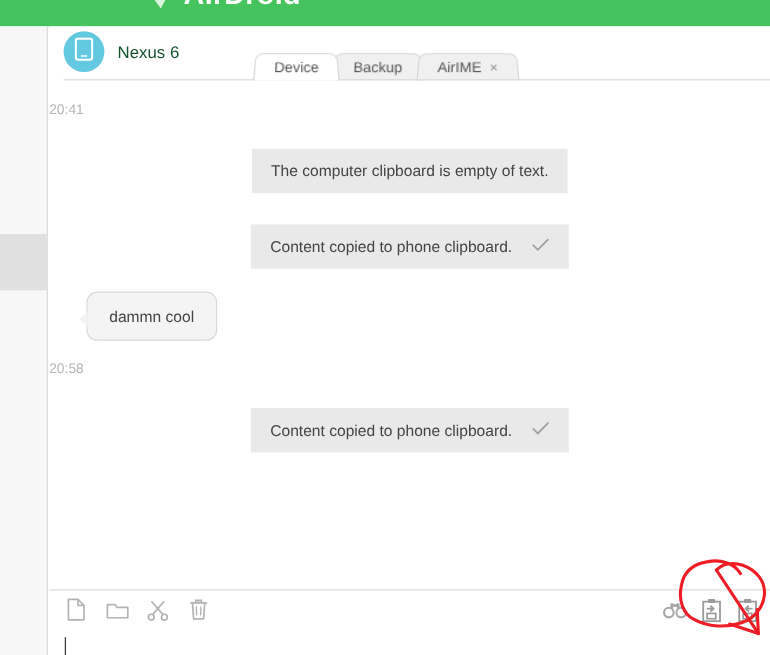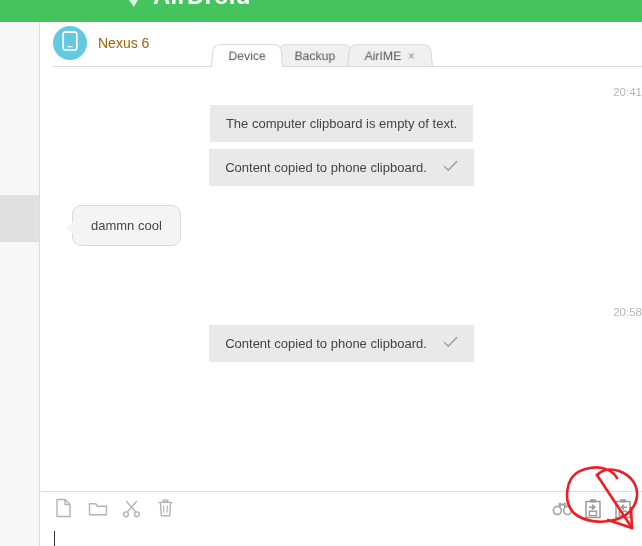--- a/index.html
+++ b/index.html
@@ -54,21 +54,21 @@
   }
   .device {
     position: absolute; left: 12px; top: 4px;
     display: flex; align-items: center; gap: 11px;
   }
   .device-avatar {
     width: 34px; height: 34px; border-radius: 50%;
     background: #62c9e1;
     display: flex; align-items: center; justify-content: center;
   }
-  .device-name { font-size: 14px; color: #a16207; }
+  .device-name { font-size: 14px; color: #14532d; }
 
   .tabs {
     position: absolute; left: 176px; bottom: 0;
     display: flex; align-items: flex-end;
   }
   .tab {
     position: relative;
     height: 24px;
     padding: 0 16px 0 16px;
     font-size: 12.5px; color: #555555;
@@ -96,25 +96,25 @@
   }
 
   
   .convo {
     position: relative;
     height: 424px;
     padding: 0 0 0 0;
     overflow: hidden;
   }
   .time {
-    text-align: right;
+    text-align: left;
     font-size: 11.5px; color: #b5b5b5;
     margin-top: 19px;
   }
-  .msg-row { display: flex; margin-top: 7px; }
+  .msg-row { display: flex; margin-top: 26px; }
   .msg-row.out { justify-content: center; }
   .msg-row.in { justify-content: flex-start; padding-left: 31px; }
 
   .bubble-flat {
     background: #e9e9e9;
     color: #444444;
     font-size: 13px;
     padding: 11px 16px;
     display: flex; align-items: center; gap: 16px;
     max-width: 420px;
@@ -249,21 +249,21 @@
           </span>
         </div>
       </div>
 
       <div class="msg-row in" style="margin-top:19px;">
         <div class="bubble-round">
           <span>dammn cool</span>
         </div>
       </div>
 
-      <div class="time" style="margin-top:60px;">20:58</div>
+      <div class="time" style="margin-top:18px;">20:58</div>
       <div class="msg-row out">
         <div class="bubble-flat">
           <span>Content copied to phone clipboard.</span>
           <span class="tick">
             <svg width="15" height="12" viewBox="0 0 15 12">
               <polyline points="1,6 5.2,10.2 14,1.2" fill="none" stroke="#9e9e9e" stroke-width="1.4"></polyline>
             </svg>
           </span>
         </div>
       </div>

